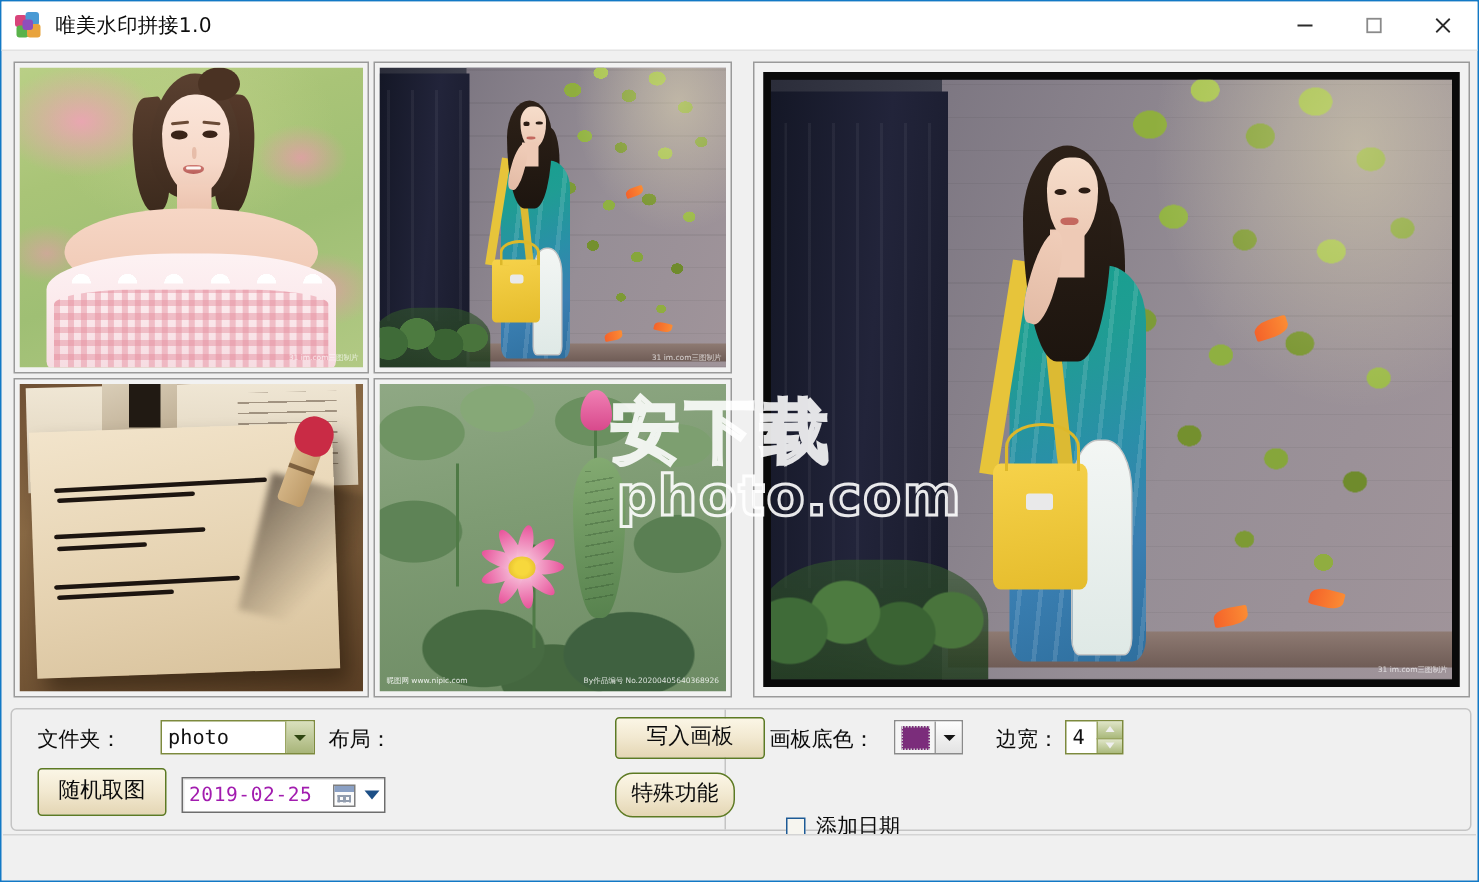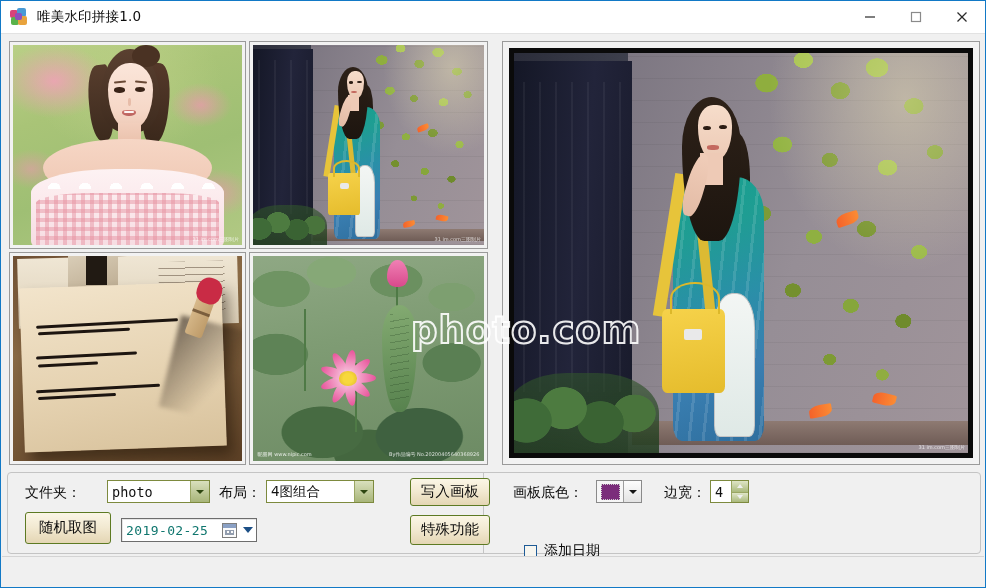--- a/index.html
+++ b/index.html
@@ -518,21 +518,21 @@
   .datepick {
     position: absolute;
     height: 24px;
     border: 1px solid #6d6d6d;
     background: #ffffff;
     display: flex; align-items: center;
     box-shadow: inset 1px 1px 0 #e6e6e6;
   }
   .datepick .dval {
     flex: 1 1 auto; padding-left: 4px;
-    font-size: 13px; color: #0f766e;
+    font-size: 13px; color: #a21caf;
     font-family: "DejaVu Sans Mono", "Liberation Mono", monospace;
     letter-spacing: .4px;
   }
   .datepick .calicon {
     width: 15px; height: 15px; margin-right: 3px; flex: 0 0 auto;
     border: 1px solid #7e7e7e; background: #fbfbfb; position: relative;
   }
   .datepick .calicon::before {
     content:""; position:absolute; left:0; top:0; right:0; height:4px;
     background:#8aa0c4;
@@ -786,51 +786,48 @@
         <span class="bag">
             <span class="clasp"></span>
           </span>
         <span class="bush"></span>
         <div class="corner-tag">31 im.com三图制片</div>
       </div>
     </div>
   </div>
 
   <div class="watermark">
+    <div class="wm-cjk">安下载</div>
     <div class="wm-url">photo.com</div>
   </div>
 
   <div class="panel"></div>
   <div class="panel-right-sep"></div>
 
   <div class="lbl" style="position:absolute;left:24px;top:483px;">文件夹：</div>
 
   <div class="combo" style="left:106px;top:479px;width:103px;">
     <div class="cval">photo</div>
     <div class="cbtn"></div>
   </div>
 
   <div class="lbl" style="position:absolute;left:218px;top:483px;">布局：</div>
 
-  <div class="combo" style="left:265px;top:479px;width:108px;">
-    <div class="cval cjk">4图组合</div>
-    <div class="cbtn"></div>
-  </div>
 
   <div class="obtn" style="left:24px;top:511px;width:86px;height:32px;">随机取图</div>
 
   <div class="datepick" style="left:120px;top:517px;width:136px;">
     <div class="dval">2019-02-25</div>
     <div class="calicon"></div>
     <div class="darrow"></div>
   </div>
 
-  <div class="obtn" style="left:409px;top:477px;width:80px;height:28px;">写入画板</div>
-
-  <div class="obtn" style="left:409px;top:514px;width:80px;height:30px;">特殊功能</div>
+  <div class="obtn" style="left:409px;top:477px;width:100px;height:28px;">写入画板</div>
+
+  <div class="obtn" style="left:409px;top:514px;width:80px;height:30px;border-radius:12px;">特殊功能</div>
 
   <div class="lbl" style="position:absolute;left:512px;top:483px;">画板底色：</div>
 
   <div class="colorpick" style="left:595px;top:479px;width:46px;">
     <div class="swatch-wrap">
       <div class="swatch" style="background:#7B2D7B;"></div>
     </div>
     <div class="cbtn2"></div>
   </div>
 

